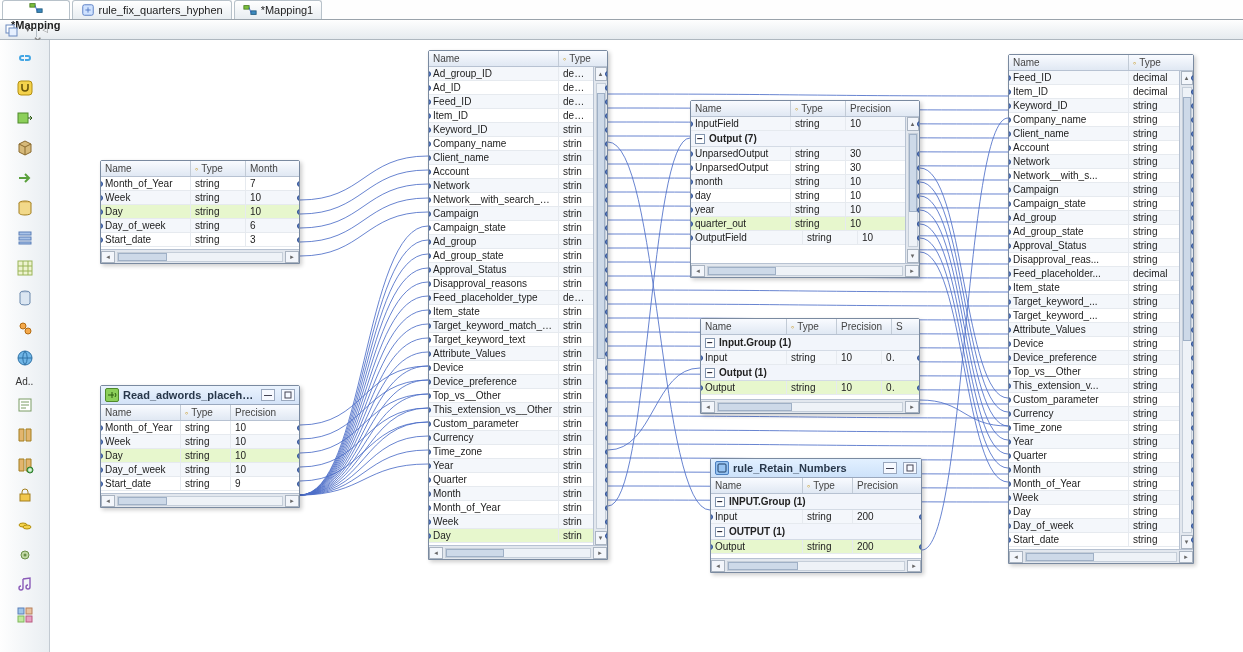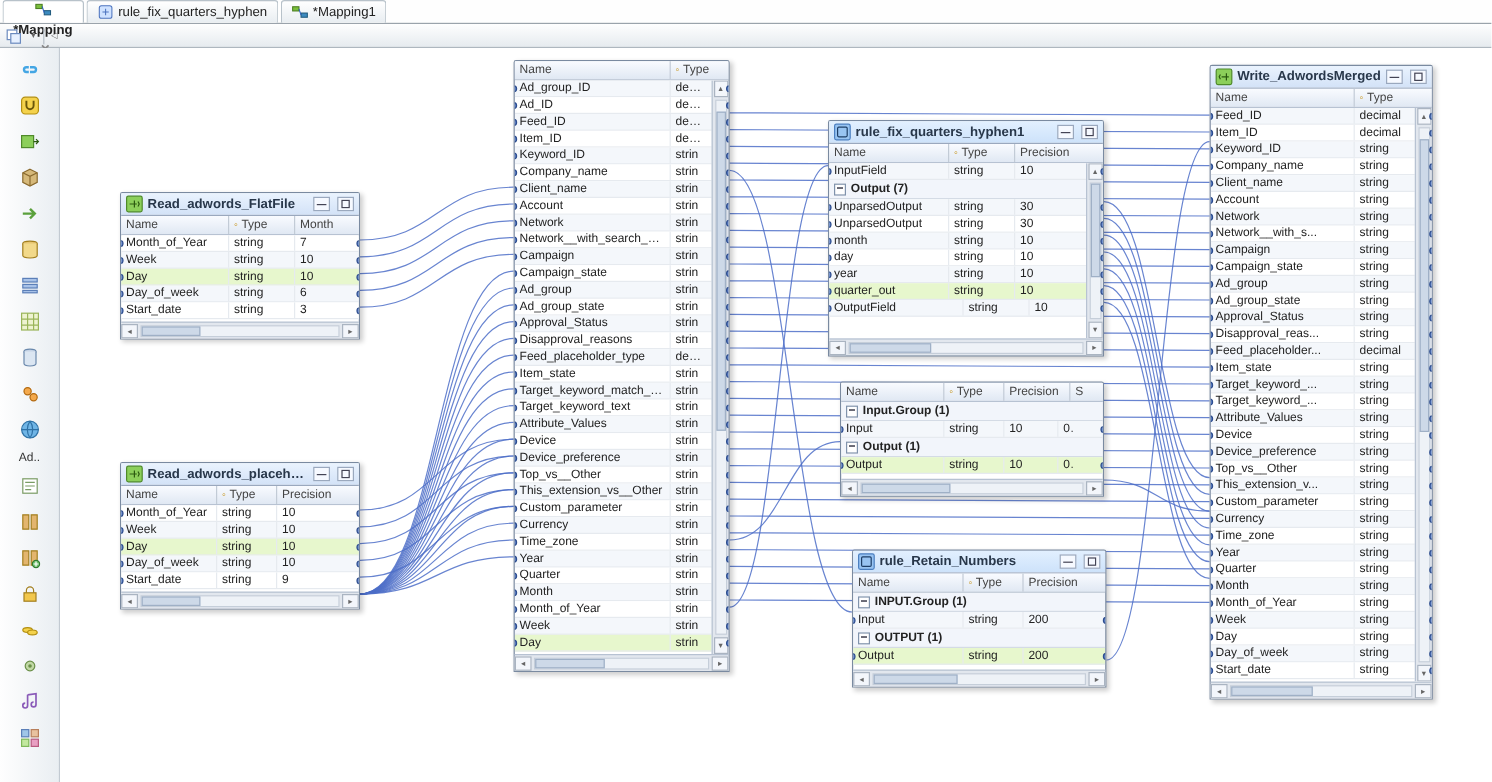--- a/index.html
+++ b/index.html
@@ -321,36 +321,20 @@
         <path d="M870,184 C914,184 914,414 958,414" stroke="#4e6ec8" stroke-width="1" fill="none" opacity="0.85"></path>
         <path d="M870,198 C914,198 914,428 958,428" stroke="#4e6ec8" stroke-width="1" fill="none" opacity="0.85"></path>
         <path d="M870,212 C914,212 914,442 958,442" stroke="#4e6ec8" stroke-width="1" fill="none" opacity="0.85"></path>
         <path d="M558,410 C604,410 604,328 650,328" stroke="#4e6ec8" stroke-width="1" fill="none" opacity="0.85"></path>
         <path d="M870,360 C914,360 914,386 958,386" stroke="#4e6ec8" stroke-width="1" fill="none" opacity="0.85"></path>
         <path d="M558,102 C609,102 609,470 660,470" stroke="#4e6ec8" stroke-width="1" fill="none" opacity="0.85"></path>
         <path d="M872,510 C915,510 915,78 958,78" stroke="#4e6ec8" stroke-width="1" fill="none" opacity="0.85"></path>
       </svg>
 
     <div class="node read" id="node-readflat" style="left:50px; top:120px; width:200px;">
-      <div class="titlebar">
-        <span class="ico-box" style="background:#8ccf5a;border:1px solid #4f8a2a;">
-          <svg width="10" height="10" viewBox="0 0 10 10">
-              <path d="M1 5h6M5 2v6M8 3l1 2-1 2" stroke="#2b5a10" fill="none"></path>
-            </svg>
-        </span>
-        <span class="ttl">Read_adwords_FlatFile</span>
-        <div class="winbtn">
-            <div class="bar"></div>
-          </div>
-        <div class="winbtn">
-            <svg width="8" height="8" viewBox="0 0 8 8">
-              <rect x="1" y="1" width="6" height="6" fill="none" stroke="#445"></rect>
-            </svg>
-          </div>
-      </div>
       <div class="header-row">
         <div style="width:90px">Name</div>
         <div class="key" style="width:55px">Type</div>
         <div style="width:35px">Month</div>
       </div>
       <div class="body" id="body-readflat" style="height:72px;">
           <div class="row">
             <div style="width: 90px;">Month_of_Year</div>
             <div style="width: 55px;">string</div>
             <div style="width: 35px;">7</div>
@@ -700,36 +684,20 @@
         <div class="track">
             <div class="thumb" style="left:0;width:40%"></div>
           </div>
         <div class="sbtn">
             <span class="tri">▸</span>
           </div>
       </div>
     </div>
 
     <div class="node rule" id="node-rulefqh" style="left:640px; top:60px; width:230px;">
-      <div class="titlebar">
-        <span class="ico-box" style="background:#98c4f2;border:1px solid #4b7fc0;">
-          <svg width="10" height="10" viewBox="0 0 10 10">
-              <rect x="1" y="1" width="8" height="8" fill="none" stroke="#1e3f67" rx="1"></rect>
-            </svg>
-        </span>
-        <span class="ttl">rule_fix_quarters_hyphen1</span>
-        <div class="winbtn">
-            <div class="bar"></div>
-          </div>
-        <div class="winbtn">
-            <svg width="8" height="8" viewBox="0 0 8 8">
-              <rect x="1" y="1" width="6" height="6" fill="none" stroke="#445"></rect>
-            </svg>
-          </div>
-      </div>
       <div class="header-row">
         <div style="width:100px">Name</div>
         <div class="key" style="width:55px">Type</div>
         <div style="width:55px">Precision</div>
       </div>
       <div class="body" id="body-rulefqh" style="height:146px; padding-right:14px;">
         <div class="scroll-v">
           <div class="sbtn">
               <span class="tri">▴</span>
             </div>
@@ -913,36 +881,20 @@
         <div class="track">
             <div class="thumb" style="left:0;width:40%"></div>
           </div>
         <div class="sbtn">
             <span class="tri">▸</span>
           </div>
       </div>
     </div>
 
     <div class="node write" id="node-write" style="left:958px; top:14px; width:186px;">
-      <div class="titlebar">
-        <span class="ico-box" style="background:#8ccf5a;border:1px solid #4f8a2a;">
-          <svg width="10" height="10" viewBox="0 0 10 10">
-              <path d="M2 3l-1 2 1 2M3 5h6M7 2v6" stroke="#2b5a10" fill="none"></path>
-            </svg>
-        </span>
-        <span class="ttl">Write_AdwordsMerged</span>
-        <div class="winbtn">
-            <div class="bar"></div>
-          </div>
-        <div class="winbtn">
-            <svg width="8" height="8" viewBox="0 0 8 8">
-              <rect x="1" y="1" width="6" height="6" fill="none" stroke="#445"></rect>
-            </svg>
-          </div>
-      </div>
       <div class="header-row">
         <div style="width:120px">Name</div>
         <div class="key" style="width:48px">Type</div>
       </div>
       <div class="body" id="body-write" style="height:478px; padding-right:14px;">
         <div class="scroll-v">
           <div class="sbtn">
               <span class="tri">▴</span>
             </div>
           <div class="track">

